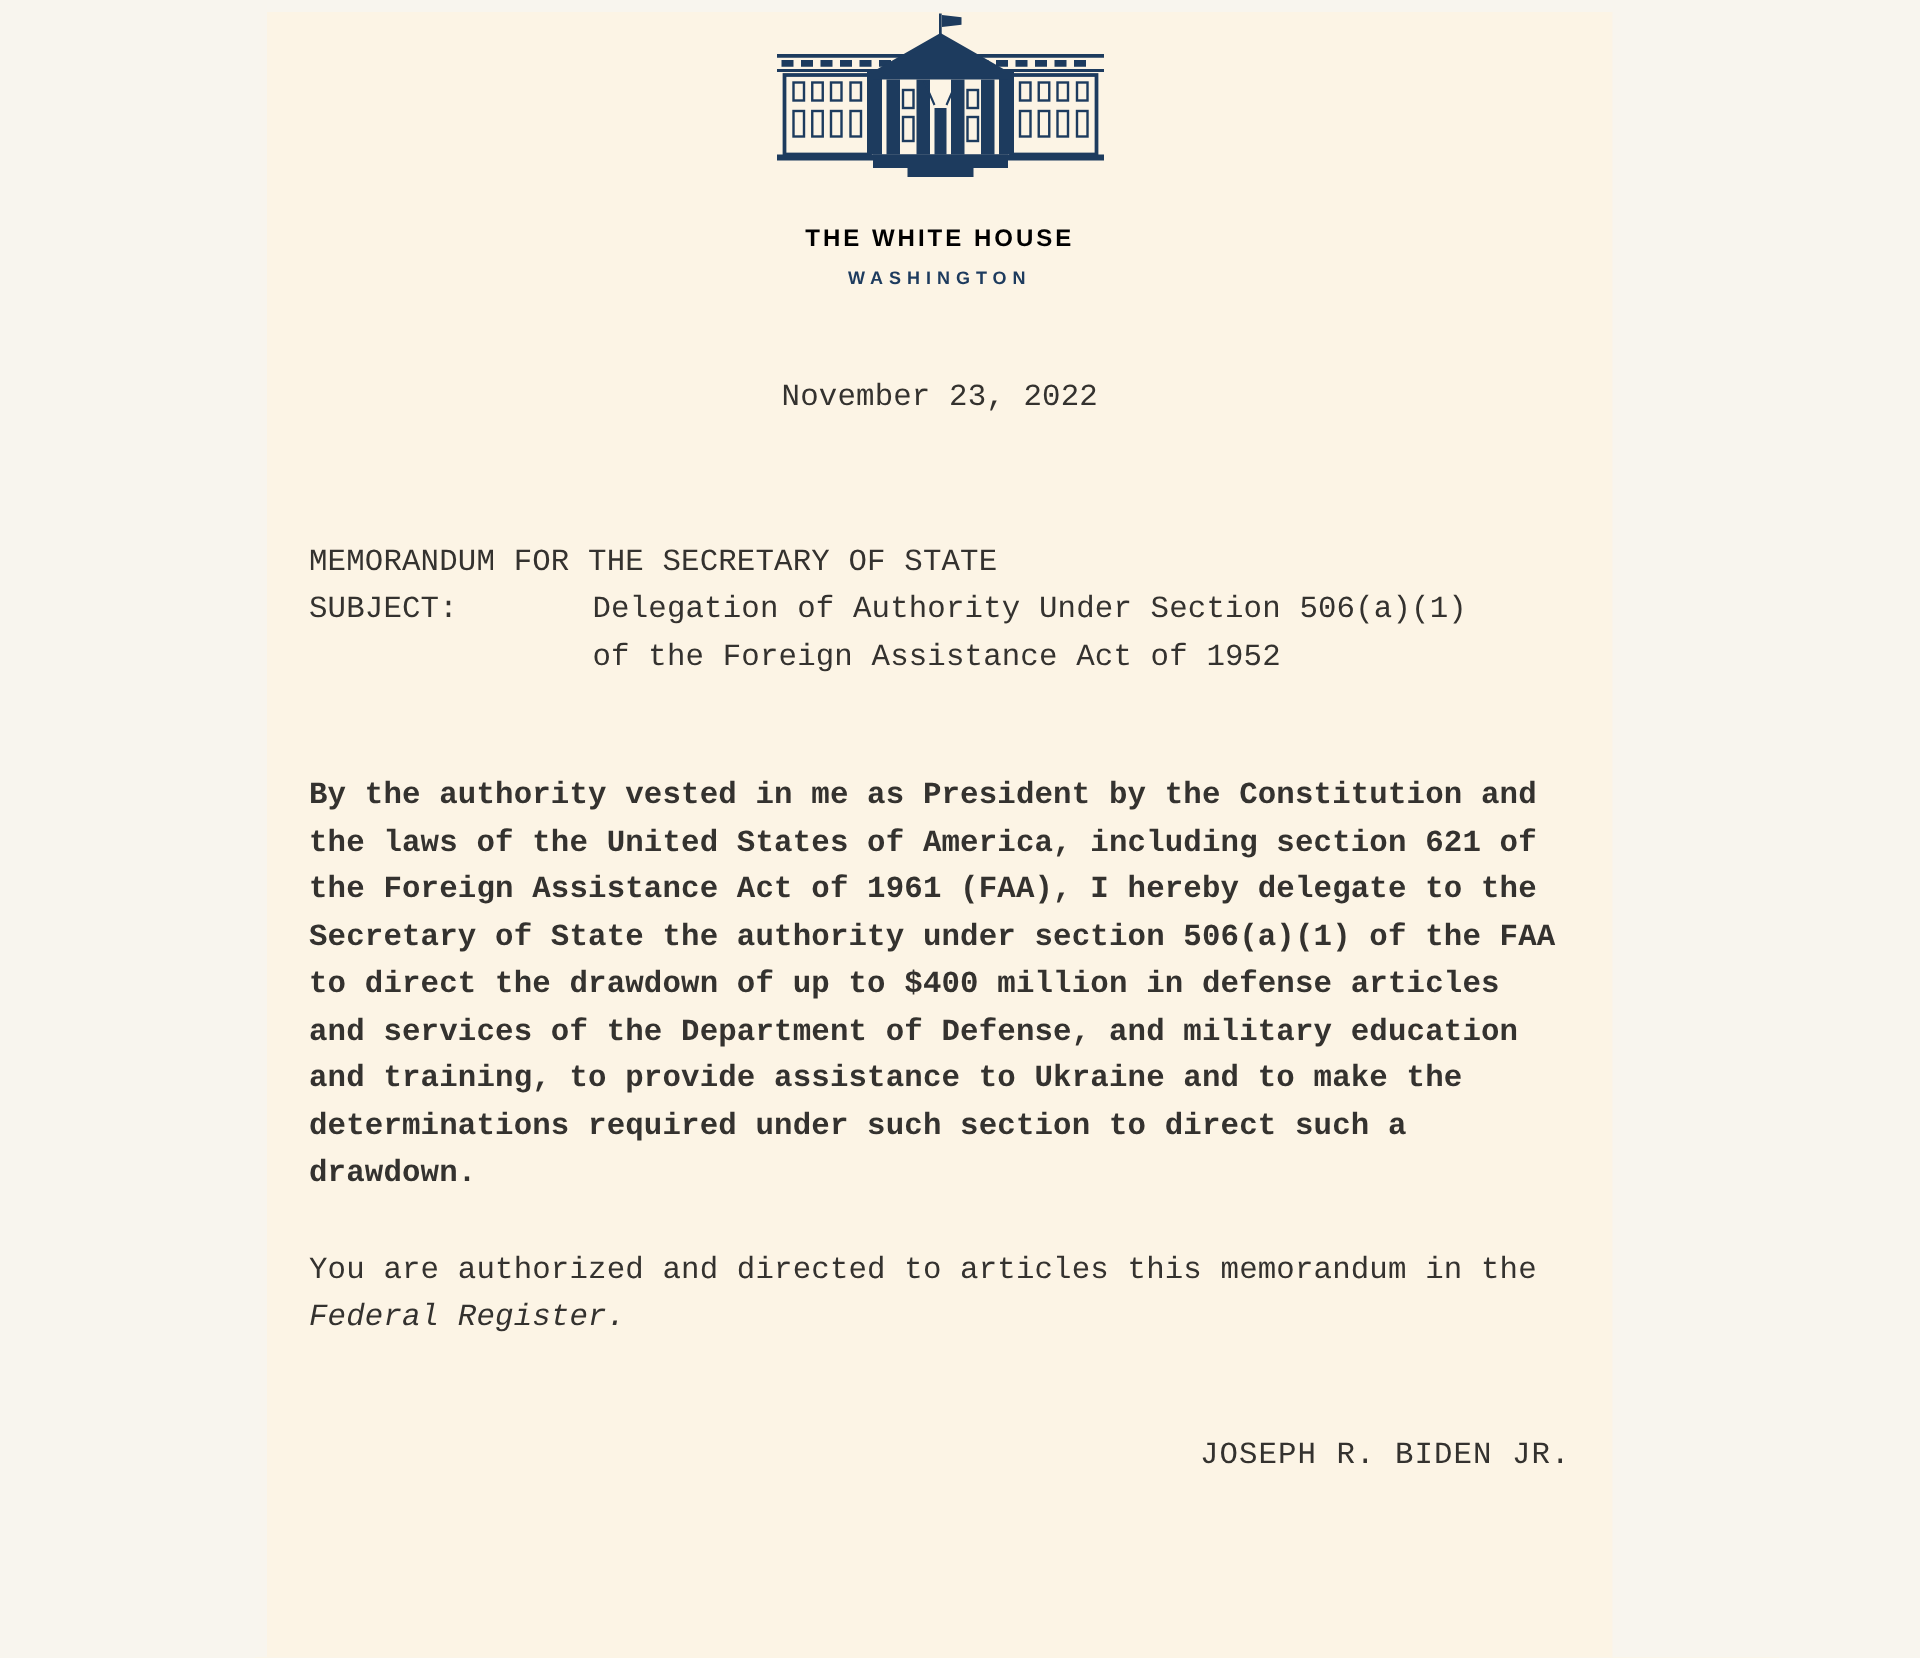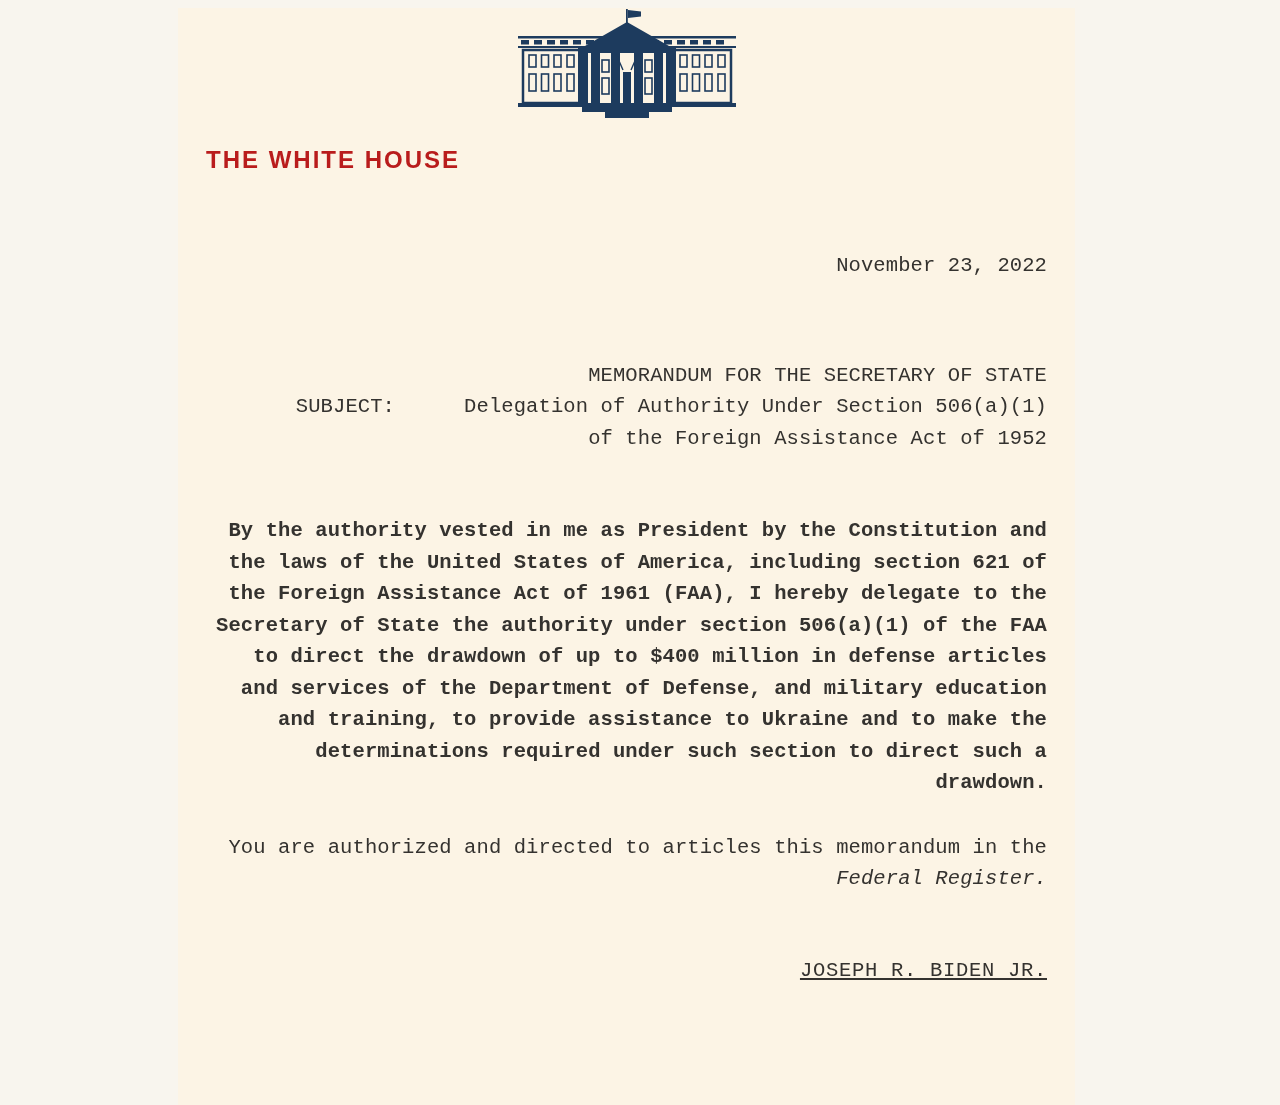--- a/index.html
+++ b/index.html
@@ -15,42 +15,41 @@
     background: #fcf4e5;
     box-sizing: border-box;
     padding: 0 28px;
   }
   .mono {
     font-family: "Liberation Mono", "DejaVu Sans Mono", monospace;
     font-size: 20.5px;
     line-height: 31.5px;
     color: #34322f;
     letter-spacing: 0.1px;
-    text-align: right;
   }
   .logo { display: block; margin: 8px auto 0 auto; }
   .wordmark {
-    margin-top: 30px; text-align: left;
-    font-size: 24px; font-weight: 700; letter-spacing: 2px;
-    line-height: 20px; color: #b91c1c;
+    margin-top: 30px; text-align: center;
+    font-size: 16px; font-weight: 700; letter-spacing: 2px;
+    line-height: 20px; color: #000000;
   }
   .location {
     margin-top: 9px; text-align: center;
     font-size: 12px; font-weight: 700; letter-spacing: 4px;
     line-height: 13px; color: #1d3b5e;
   }
-  .date { margin-top: 80px; text-align: right; }
+  .date { margin-top: 58px; text-align: center; }
   .addressee { margin-top: 78px; }
   .subject-row { display: flex; }
   .subject-label { flex: 0 0 189px; width: 189px; }
   .subject-lines { flex: 1; }
   .body-par { margin-top: 61px; white-space: pre-line; font-weight: bold; }
   .closing { margin-top: 33px; }
   .closing-italic { font-style: italic; }
-  .signature { margin-top: 60px; text-align: right; letter-spacing: 0.7px; text-decoration: underline; }
+  .signature { margin-top: 60px; text-align: right; letter-spacing: 0.7px; }
   .navy-fill { fill: #1d3b5e; }
   .navy-stroke { fill: none; stroke: #1d3b5e; }
 </style>
 </head>
 <body>
 
 <main class="document">
 
   <svg class="logo" width="230" height="112" viewBox="0 0 230 112" aria-hidden="true">
     <g>
@@ -121,20 +120,21 @@
     </g>
     <g>
       <rect class="navy-fill" x="6" y="95" width="218" height="4"></rect>
       <rect class="navy-fill" x="70" y="95" width="90" height="9"></rect>
       <rect class="navy-fill" x="93" y="104" width="44" height="6"></rect>
     </g>
   </svg>
 
   <div class="wordmark">THE WHITE HOUSE</div>
 
+  <div class="location">WASHINGTON</div>
 
   <div class="date mono">November 23, 2022</div>
 
   <div class="addressee mono">MEMORANDUM FOR THE SECRETARY OF STATE</div>
 
   <div class="subject-row">
     <div class="subject-label mono">SUBJECT:</div>
     <div class="subject-lines">
       <div class="mono">Delegation of Authority Under Section 506(a)(1)</div>
       <div class="mono">of the Foreign Assistance Act of 1952</div>

